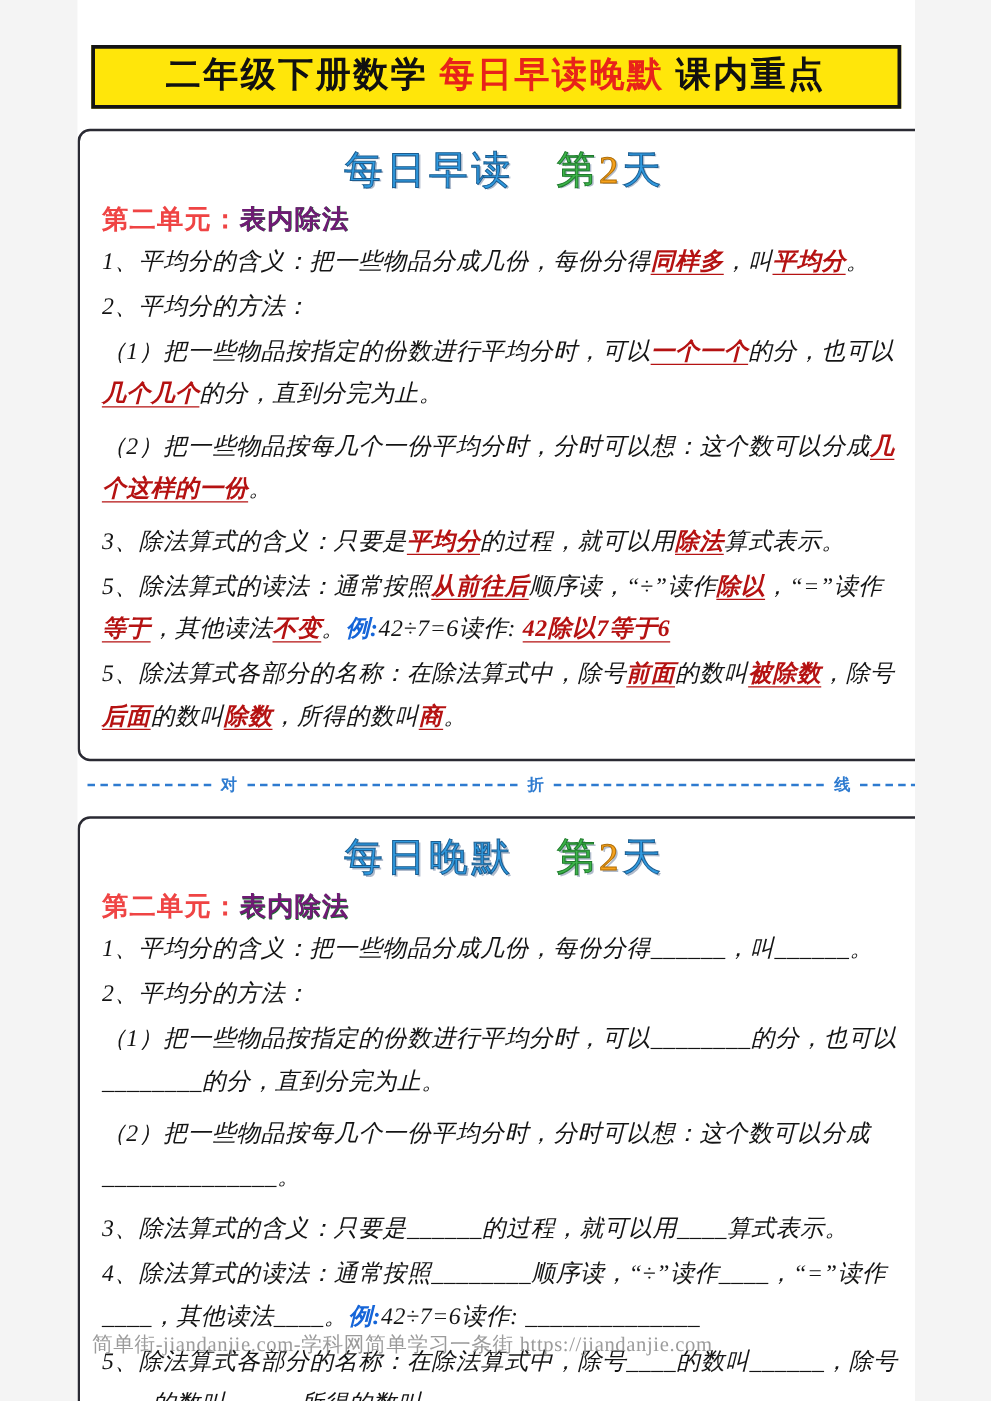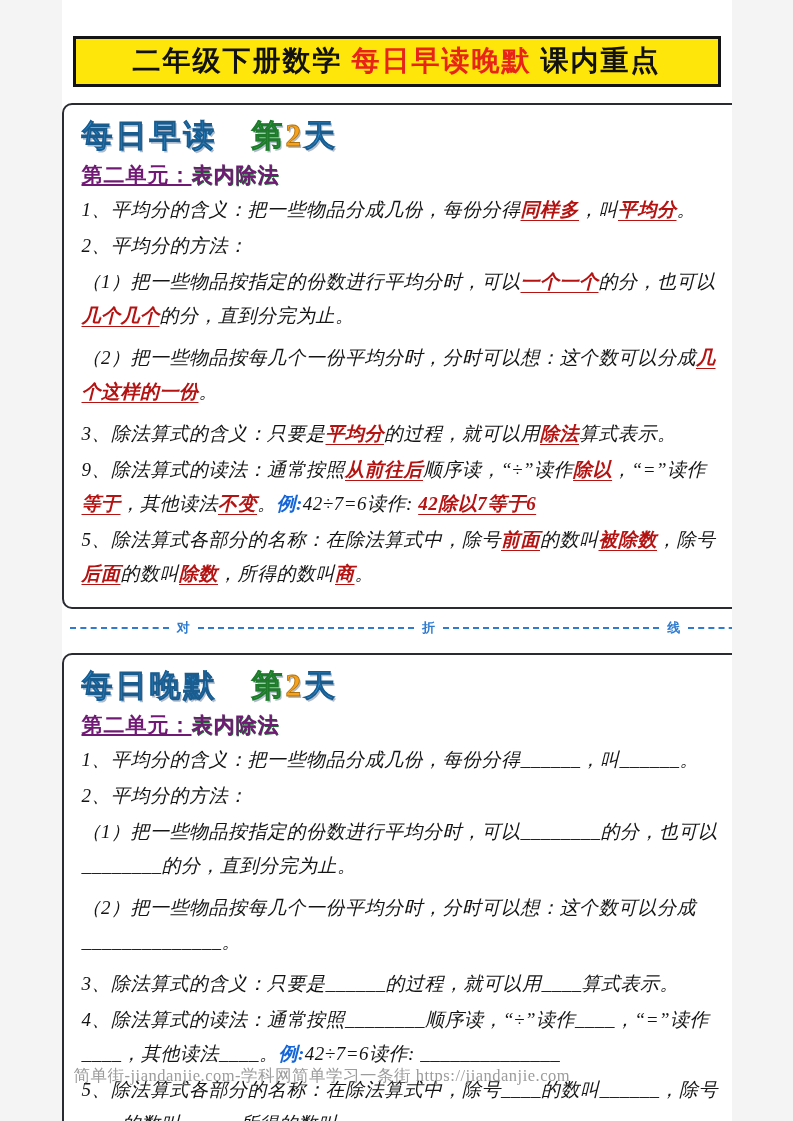--- a/index.html
+++ b/index.html
@@ -33,37 +33,38 @@
     margin:16px auto 0;
     border:2.5px solid #2a2a33;
     border-radius:10px;
     padding:8px 18px 14px 18px;
     background:#ffffff;
   }
   .card.morning { min-height:444px; }
   .card.evening { min-height:466px; }
   
   .cartoon-title {
+    text-align:center;
     font-size:31px;
-    font-weight:700;
+    font-weight:400;
     letter-spacing:3px;
     margin:2px 0 4px;
     text-shadow:1.5px 1.5px 0 rgba(30,60,110,0.35);
   }
   .cartoon-title .seg-t-blue   { color:#2f9ae0; -webkit-text-stroke:0.8px #1b5c8f; }
   .cartoon-title .seg-t-green  { color:#3cb54a; -webkit-text-stroke:0.8px #1f7a2c; }
   .cartoon-title .seg-t-orange { color:#f6a21d; -webkit-text-stroke:0.8px #b06e06; }
   
   .unit-heading {
     font-size:21px;
     font-weight:900;
     margin:0 0 4px;
     letter-spacing:1px;
   }
-  .unit-label { color:#701a75;text-decoration:underline; }
+  .unit-label { color:#ef4444; }
   .unit-name  { color:#701a75; text-shadow:0.5px 0.5px 0 #17702c; }
   
   .content p {
     font-size:19px;
     line-height:34px;
     color:#141414;
     margin:2px 0;
     letter-spacing:0.5px;
     font-style:italic;
   }
@@ -121,21 +122,21 @@
     <h2 class="cartoon-title"><span class="seg-t-blue">每日早读</span><span>　</span><span class="seg-t-green">第</span><span class="seg-t-orange">2</span><span class="seg-t-blue">天</span></h2>
     <div class="unit-heading">
       <span class="unit-label">第二单元：</span><span class="unit-name">表内除法</span>
     </div>
     <div class="content">
       <p><span>1、平均分的含义：把一些物品分成几份，每份分得</span><span class="seg-hl">同样多</span><span>，叫</span><span class="seg-hl">平均分</span><span>。</span></p>
       <p><span>2、平均分的方法：</span></p>
       <p><span>（1）把一些物品按指定的份数进行平均分时，可以</span><span class="seg-hl">一个一个</span><span>的分，也可以</span><span class="seg-hl">几个几个</span><span>的分，直到分完为止。</span></p>
       <p class="gap-above"><span>（2）把一些物品按每几个一份平均分时，分时可以想：这个数可以分成</span><span class="seg-hl">几个这样的一份</span><span>。</span></p>
       <p class="gap-above"><span>3、除法算式的含义：只要是</span><span class="seg-hl">平均分</span><span>的过程，就可以用</span><span class="seg-hl">除法</span><span>算式表示。</span></p>
-      <p><span>9、除法算式的读法：通常按照</span><span class="seg-hl">从前往后</span><span>顺序读，“÷”读作</span><span class="seg-hl">除以</span><span>，“=”读作</span><span class="seg-hl">等于</span><span>，其他读法</span><span class="seg-hl">不变</span><span>。</span><span class="seg-ex">例:</span><span>42÷7=6读作: </span><span class="seg-hl">42除以7等于6</span></p>
+      <p><span>5、除法算式的读法：通常按照</span><span class="seg-hl">从前往后</span><span>顺序读，“÷”读作</span><span class="seg-hl">除以</span><span>，“=”读作</span><span class="seg-hl">等于</span><span>，其他读法</span><span class="seg-hl">不变</span><span>。</span><span class="seg-ex">例:</span><span>42÷7=6读作: </span><span class="seg-hl">42除以7等于6</span></p>
       <p><span>5、除法算式各部分的名称：在除法算式中，除号</span><span class="seg-hl">前面</span><span>的数叫</span><span class="seg-hl">被除数</span><span>，除号</span><span class="seg-hl">后面</span><span>的数叫</span><span class="seg-hl">除数</span><span>，所得的数叫</span><span class="seg-hl">商</span><span>。</span></p>
     </div>
   </section>
 
   <div class="fold-line">
     <span class="dash d1"></span>
     <span>对</span>
     <span class="dash d2"></span>
     <span>折</span>
     <span class="dash d3"></span>

